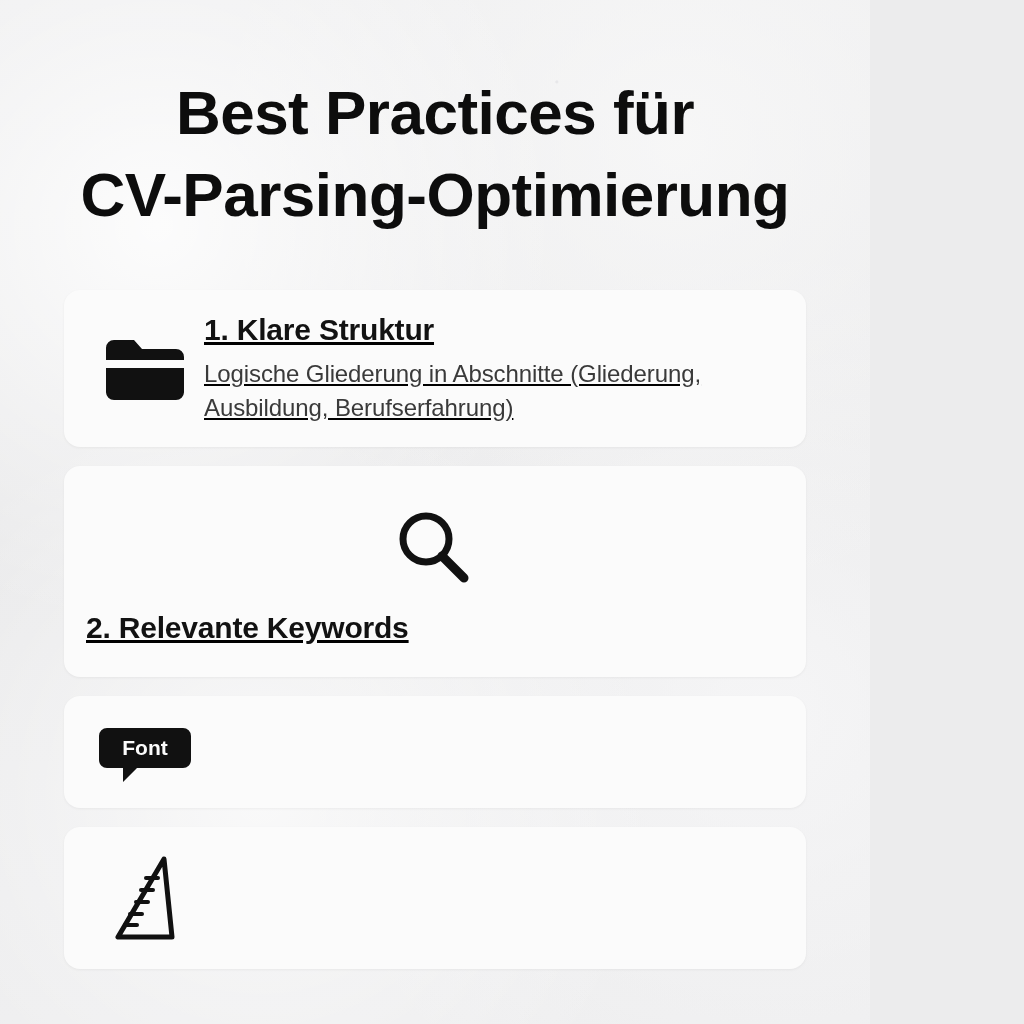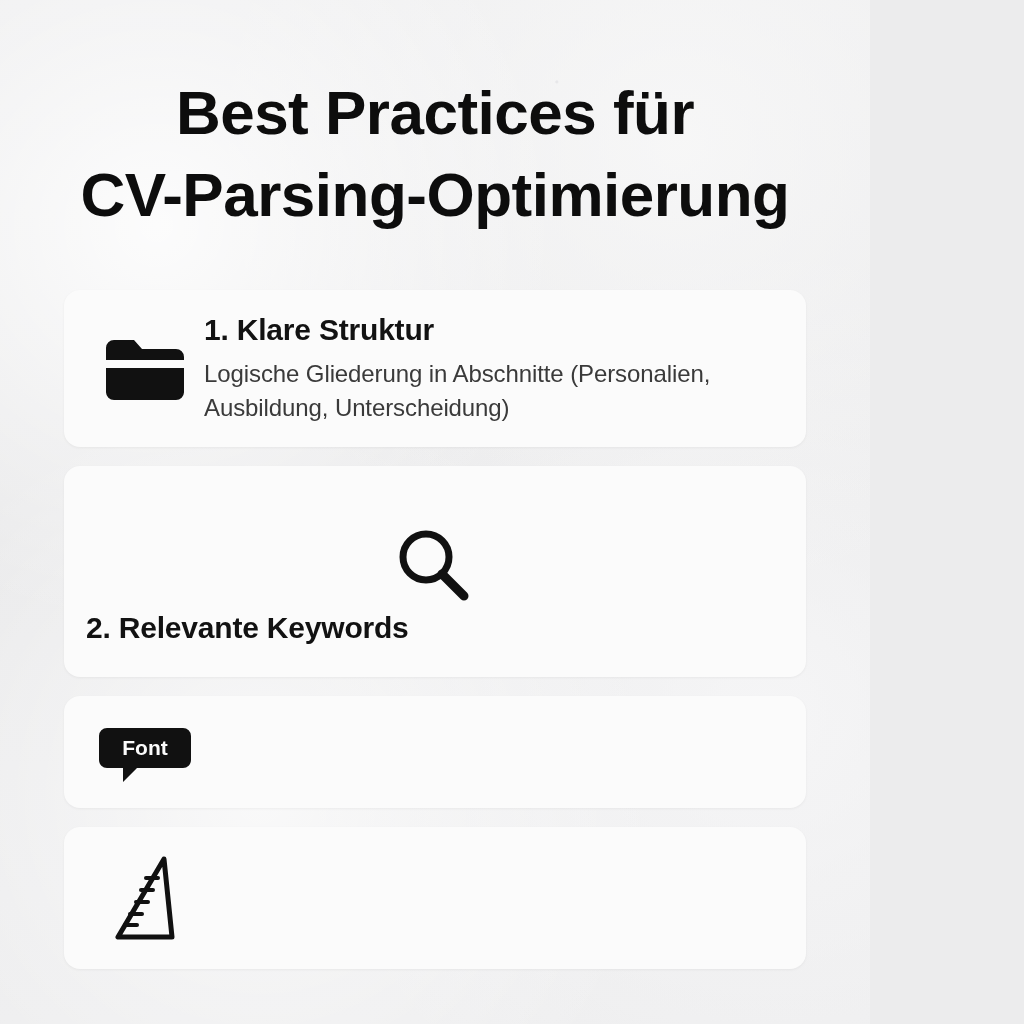--- a/index.html
+++ b/index.html
@@ -69,28 +69,29 @@
     box-shadow: 0 1px 3px rgba(0,0,0,0.05);
     display: flex;
     align-items: flex-start;
     padding: 20px 26px 22px 22px;
     min-height: 104px;
     box-sizing: border-box;
   }
   .icon-wrap {
     flex: 0 0 118px;
     display: flex;
-    align-items: flex-end;
+    align-items: center;
     justify-content: center;
     align-self: center;
     padding-top: 4px;
   }
   .card-body {
     flex: 1 1 auto;
     padding-top: 2px;
+    text-decoration: underline;
   }
   .card-title {
     font-size: 30px;
     font-weight: 700;
     color: #121212;
     line-height: 1.2;
     letter-spacing: -0.2px;
     margin-bottom: 9px;
   }
   .card-desc {
@@ -123,21 +124,21 @@
     <div class="card card--1">
       <div class="icon-wrap">
         <svg width="86" height="66" viewBox="0 0 86 66" aria-hidden="true">
           <path d="M4 12a8 8 0 0 1 8-8h20l8 9h34a8 8 0 0 1 8 8v35a8 8 0 0 1-8 8H12a8 8 0 0 1-8-8V12z" fill="#111111"></path>
           <rect x="4" y="24" width="78" height="8" fill="#fbfbfb"></rect>
           <path d="M4 32h78v22a8 8 0 0 1-8 8H12a8 8 0 0 1-8-8V32z" fill="#111111"></path>
         </svg>
       </div>
       <div class="card-body">
         <div class="card-title">1. Klare Struktur</div>
-        <div class="card-desc">Logische Gliederung in Abschnitte (Personalien, Ausbildung, Unterscheidung)</div>
+        <div class="card-desc">Logische Gliederung in Abschnitte (Gliederung, Ausbildung, Berufserfahrung)</div>
       </div>
     </div>
 
     <div class="card card--2">
       <div class="icon-wrap">
         <svg width="82" height="82" viewBox="0 0 82 82" aria-hidden="true">
           <circle cx="34" cy="31" r="23" fill="none" stroke="#111111" stroke-width="7"></circle>
           <line x1="50" y1="48" x2="72" y2="70" stroke="#111111" stroke-width="9" stroke-linecap="round"></line>
         </svg>
       </div>

